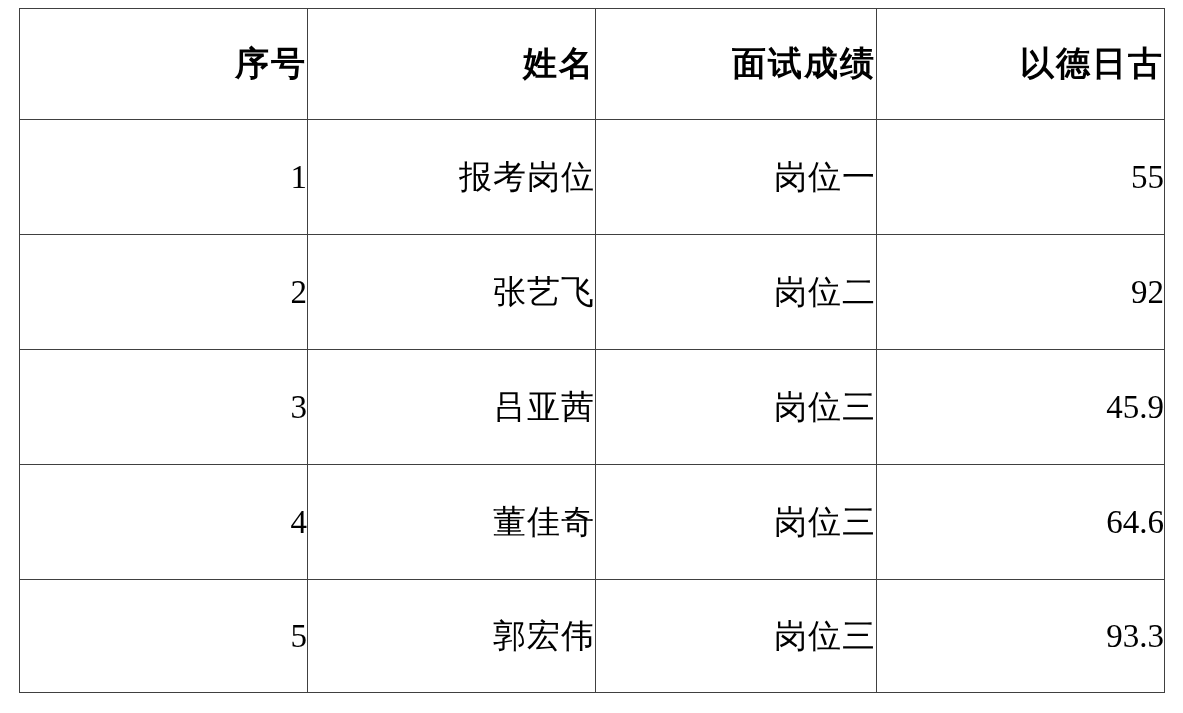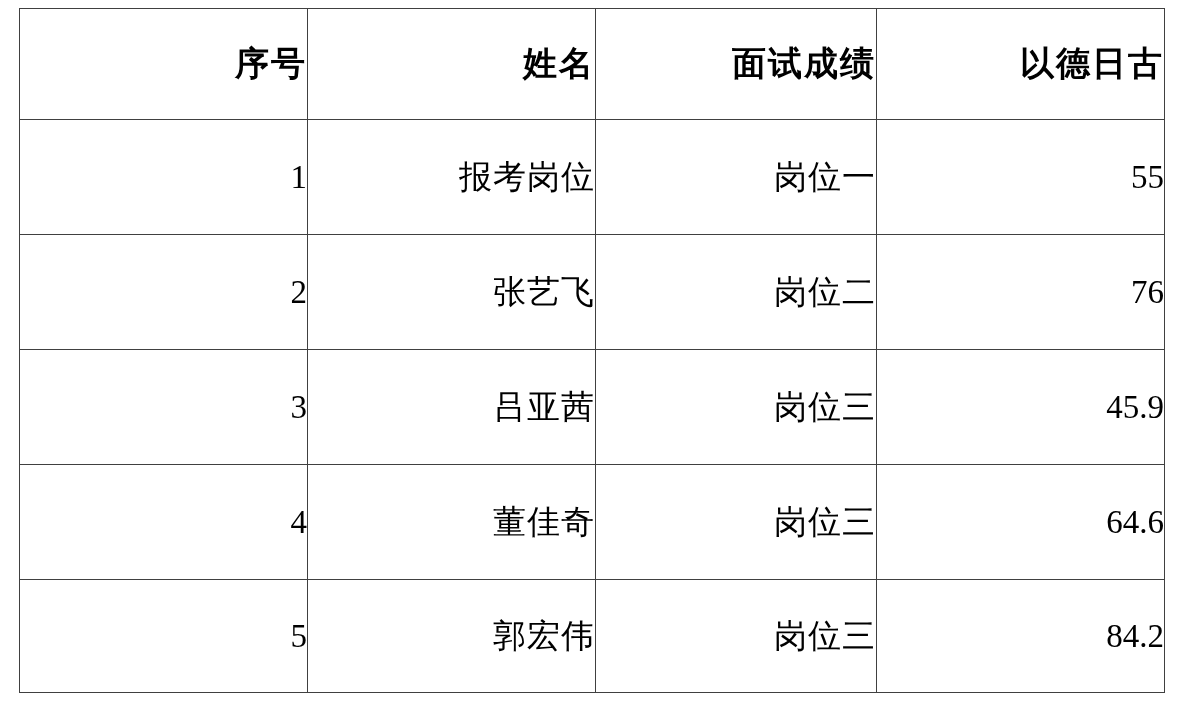--- a/index.html
+++ b/index.html
@@ -84,35 +84,35 @@
       <tr>
         <td class="num">1</td>
         <td>报考岗位</td>
         <td>岗位一</td>
         <td class="score">55</td>
       </tr>
       <tr>
         <td class="num">2</td>
         <td>张艺飞</td>
         <td>岗位二</td>
-        <td class="score">76</td>
+        <td class="score">92</td>
       </tr>
       <tr>
         <td class="num">3</td>
         <td>吕亚茜</td>
         <td>岗位三</td>
         <td class="score">45.9</td>
       </tr>
       <tr>
         <td class="num">4</td>
         <td>董佳奇</td>
         <td>岗位三</td>
         <td class="score">64.6</td>
       </tr>
       <tr>
         <td class="num">5</td>
         <td>郭宏伟</td>
         <td>岗位三</td>
-        <td class="score">84.2</td>
+        <td class="score">93.3</td>
       </tr>
     </tbody>
   </table>
 </div>
 
 </body></html>

